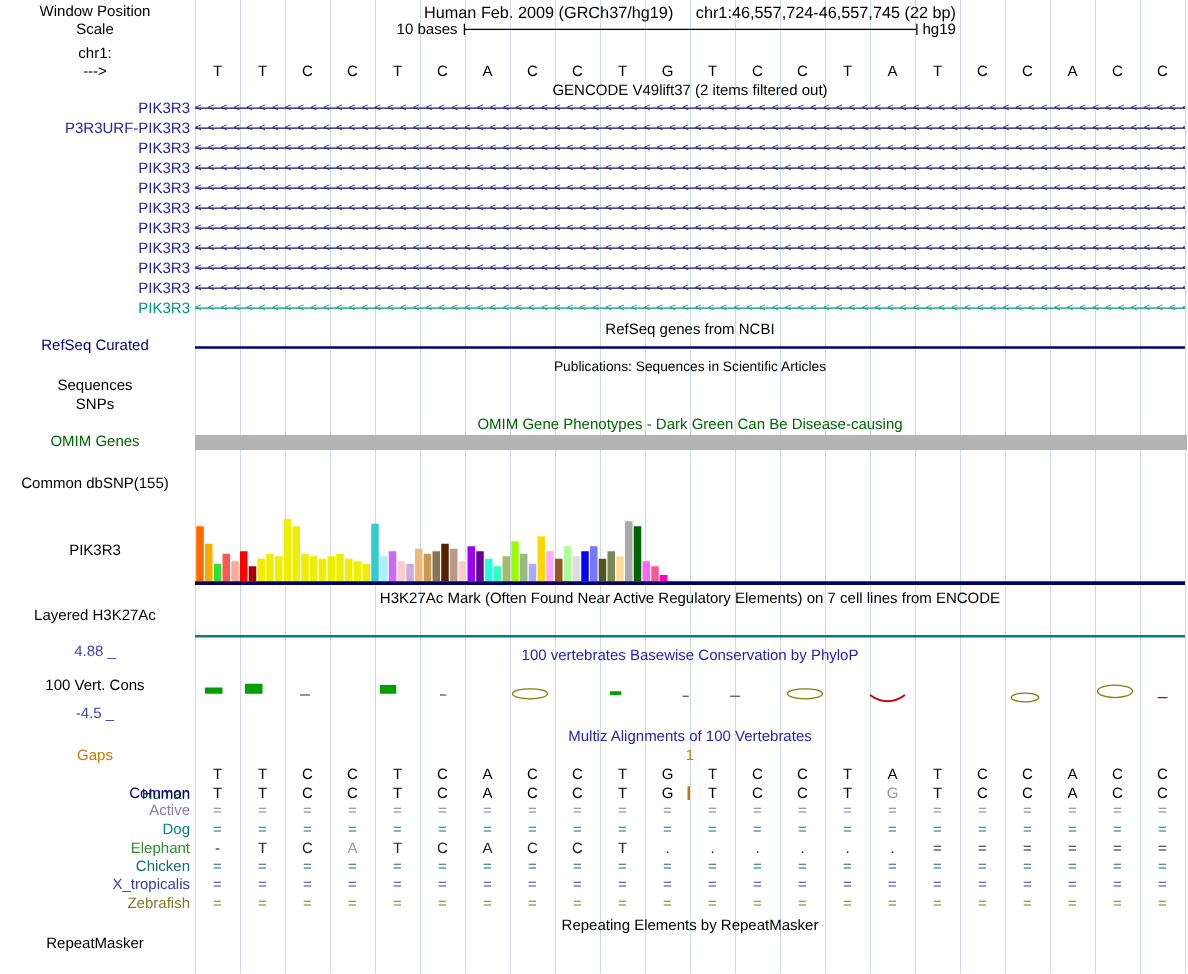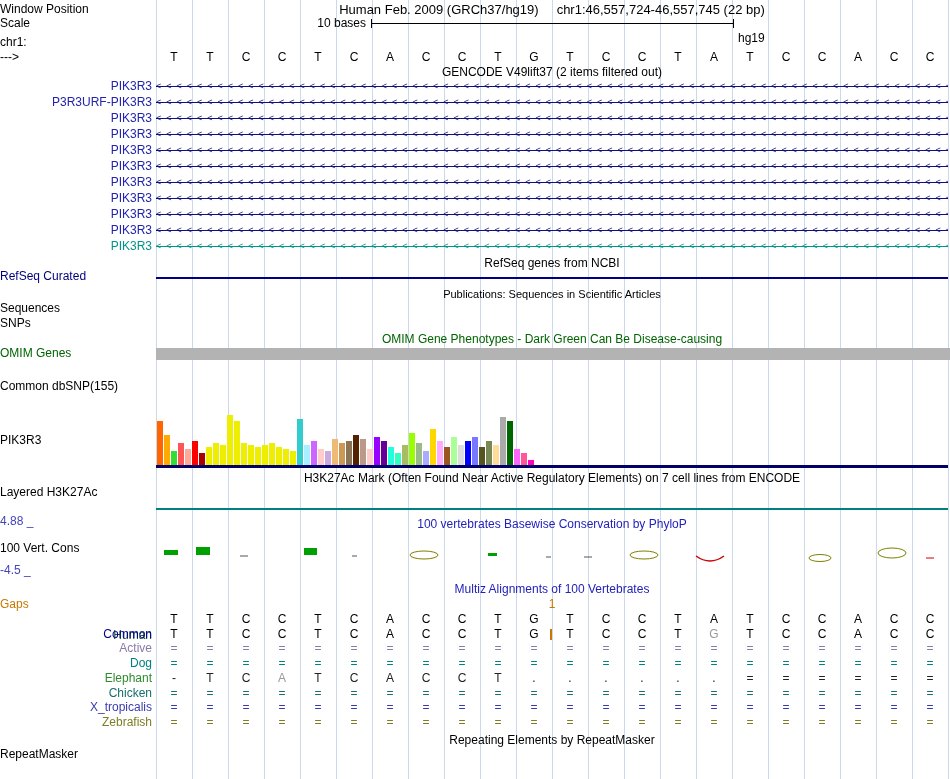--- a/index.html
+++ b/index.html
@@ -8,40 +8,40 @@
   }
   html,body{margin:0;padding:0;background:#fff;}
   #browser{
     position:relative;width:950px;height:779px;background:#fff;overflow:hidden;
     font-family:"Liberation Sans","DejaVu Sans",sans-serif;font-size:12px;color:#000;
   }
   .gridlines{
     position:absolute;left:156px;top:0;width:793px;height:779px;
     background:repeating-linear-gradient(to right,var(--grid) 0,var(--grid) 1px,transparent 1px,transparent 36px);
   }
-  .lbl{position:absolute;left:0;width:152px;text-align:left;white-space:nowrap;line-height:13px;height:13px;}
+  .lbl{position:absolute;left:0;width:152px;text-align:center;white-space:nowrap;line-height:13px;height:13px;}
   .center-title{position:absolute;left:156px;width:792px;text-align:center;line-height:13px;height:13px;}
   .small{font-size:11px;}
   .header-title{font-size:13px;}
   .header-title .pos{margin-left:18px;}
   .blue-title{color:var(--blue);}
   .omim-title{color:var(--green);}
   .orange{color:var(--orange);}
   .val{color:var(--valblue);}
   .cell-row{position:absolute;left:156px;width:792px;height:13px;line-height:13px;white-space:nowrap;}
   .cell{display:inline-block;width:36px;text-align:center;}
   .coord{position:absolute;top:0;width:110px;text-align:right;line-height:13px;}
   .tick{position:absolute;top:1px;width:1px;height:11px;background:#000;}
   #scale-text{position:absolute;left:256px;top:17px;width:110px;text-align:right;line-height:13px;}
   #scale-line{
     position:absolute;left:371px;top:19px;width:361px;height:9px;
     border-left:1px solid #000;border-right:1px solid #000;
     background-image:linear-gradient(#000,#000);background-size:100% 1px;background-position:0 4px;background-repeat:no-repeat;
   }
-  #scale-genome{position:absolute;left:738px;top:32px;line-height:13px;}
+  #scale-genome{position:absolute;left:738px;top:17px;line-height:13px;}
   .rows-abs{position:absolute;}
   .row-label{position:absolute;left:0;width:152px;text-align:right;line-height:13px;height:13px;white-space:nowrap;}
   .gene-row{position:absolute;left:0;width:792px;height:13px;overflow:hidden;}
   .gene-row::before{content:"";position:absolute;left:0;top:6px;width:100%;height:1px;background:currentColor;}
   .gene-arrows{position:absolute;left:0;top:0;width:100%;font-size:9px;line-height:13px;letter-spacing:5px;}
   .hline{position:absolute;left:156px;width:792px;}
   #refseq-line{top:277px;height:2px;background:var(--refseq);}
   #omim-bar{top:348px;height:12px;background:var(--graybar);left:156px;width:794px;}
   #navy-line{top:465px;height:3px;background:var(--navy);}
   #teal-line{top:508px;height:2px;background:var(--teal);}

